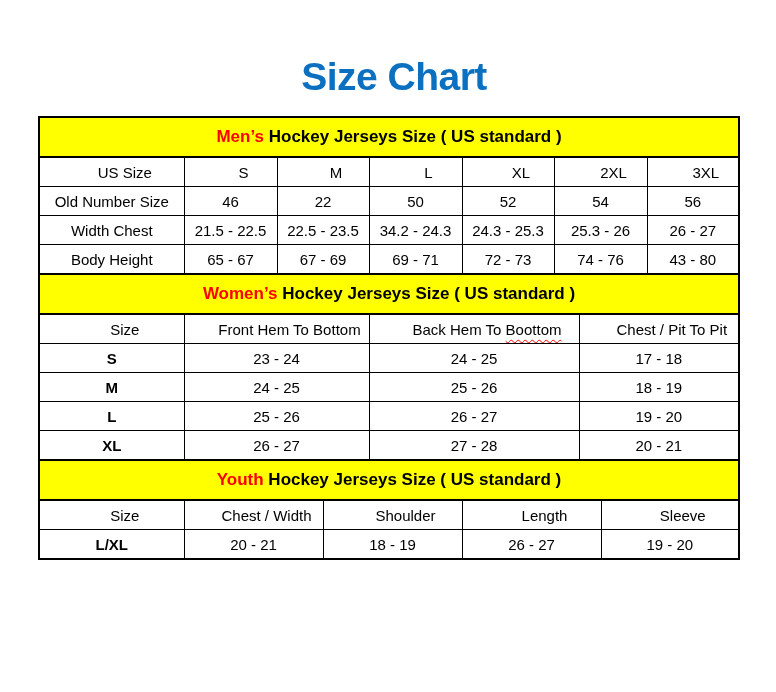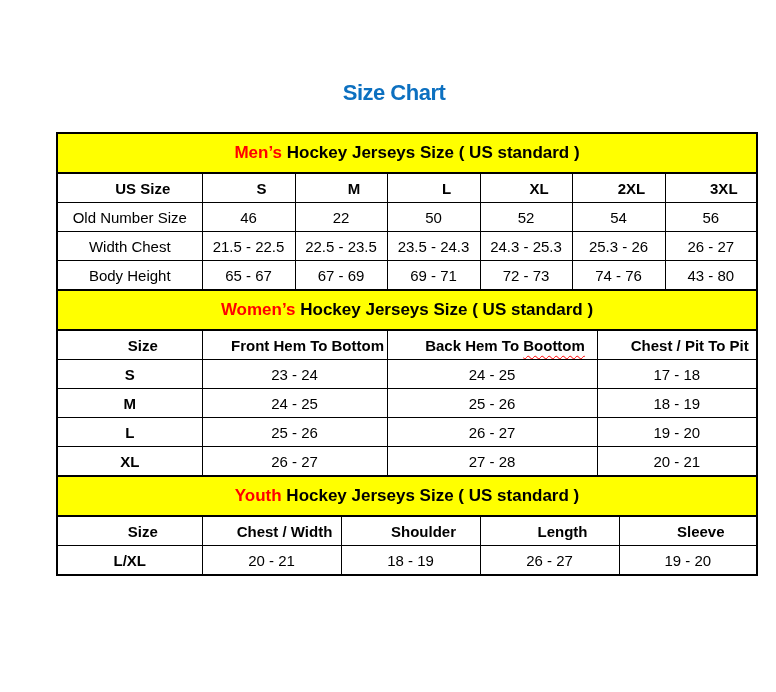--- a/index.html
+++ b/index.html
@@ -2,44 +2,44 @@
 <html><head>
 <meta charset="utf-8">
 <style>
   html, body { margin: 0; padding: 0; background: #ffffff; }
   .page {
     width: 776px; height: 692px; background: #ffffff;
     font-family: "Liberation Sans", sans-serif;
     color: #000000; overflow: hidden;
   }
   .page-title {
-    margin: 16px; padding: 58px 0 0 12px;
-    text-align: center; font-size: 22px; line-height: 38px;
+    margin: 0; padding: 58px 0 0 12px;
+    text-align: center; font-size: 39px; line-height: 38px;
     font-weight: bold; color: #0C70C0;
     letter-spacing: -0.5px;
   }
-  .tables-wrap { margin: 20px 0 0 56px; width: 702px; }
+  .tables-wrap { margin: 20px 0 0 38px; width: 702px; }
   table.size-table {
     border-collapse: collapse; table-layout: fixed;
     width: 700px; border: 2px solid #000000;
     font-family: "Liberation Sans", sans-serif;
   }
   table.size-table + table.size-table { margin-top: -2px; }
   .size-table td, .size-table th {
     border: 1px solid #000000; padding: 0 2px;
     text-align: center; vertical-align: middle;
     font-size: 15px; height: 28px; overflow: hidden; white-space: nowrap;
   }
   tr.section-row td {
     background: #FFFF00; height: 38px;
     border-top: 2px solid #000000; border-bottom: 2px solid #000000;
     font-size: 17px; font-weight: bold;
   }
   .accent-word { color: #FF0000; font-weight: bold; }
-  tr.head-row th { font-weight: bold; padding-left: 28px; }
+  tr.head-row th { font-weight: normal; padding-left: 28px; }
   td.feature-label { font-weight: normal; }
   td.size-label { font-weight: bold; }
   .squiggle {
     text-decoration: underline;
     text-decoration-style: wavy;
     text-decoration-color: #FF0000;
     text-decoration-thickness: 1px;
     text-underline-offset: 4px;
   }
 </style>
@@ -81,21 +81,21 @@
         <td>22</td>
         <td>50</td>
         <td>52</td>
         <td>54</td>
         <td>56</td>
       </tr>
       <tr>
         <td class="feature-label">Width Chest</td>
         <td>21.5 - 22.5</td>
         <td>22.5 - 23.5</td>
-        <td>23.5 - 24.3</td>
+        <td>34.2 - 24.3</td>
         <td>24.3 - 25.3</td>
         <td>25.3 - 26</td>
         <td>26 - 27</td>
       </tr>
       <tr>
         <td class="feature-label">Body Height</td>
         <td>65 - 67</td>
         <td>67 - 69</td>
         <td>69 - 71</td>
         <td>72 - 73</td>

